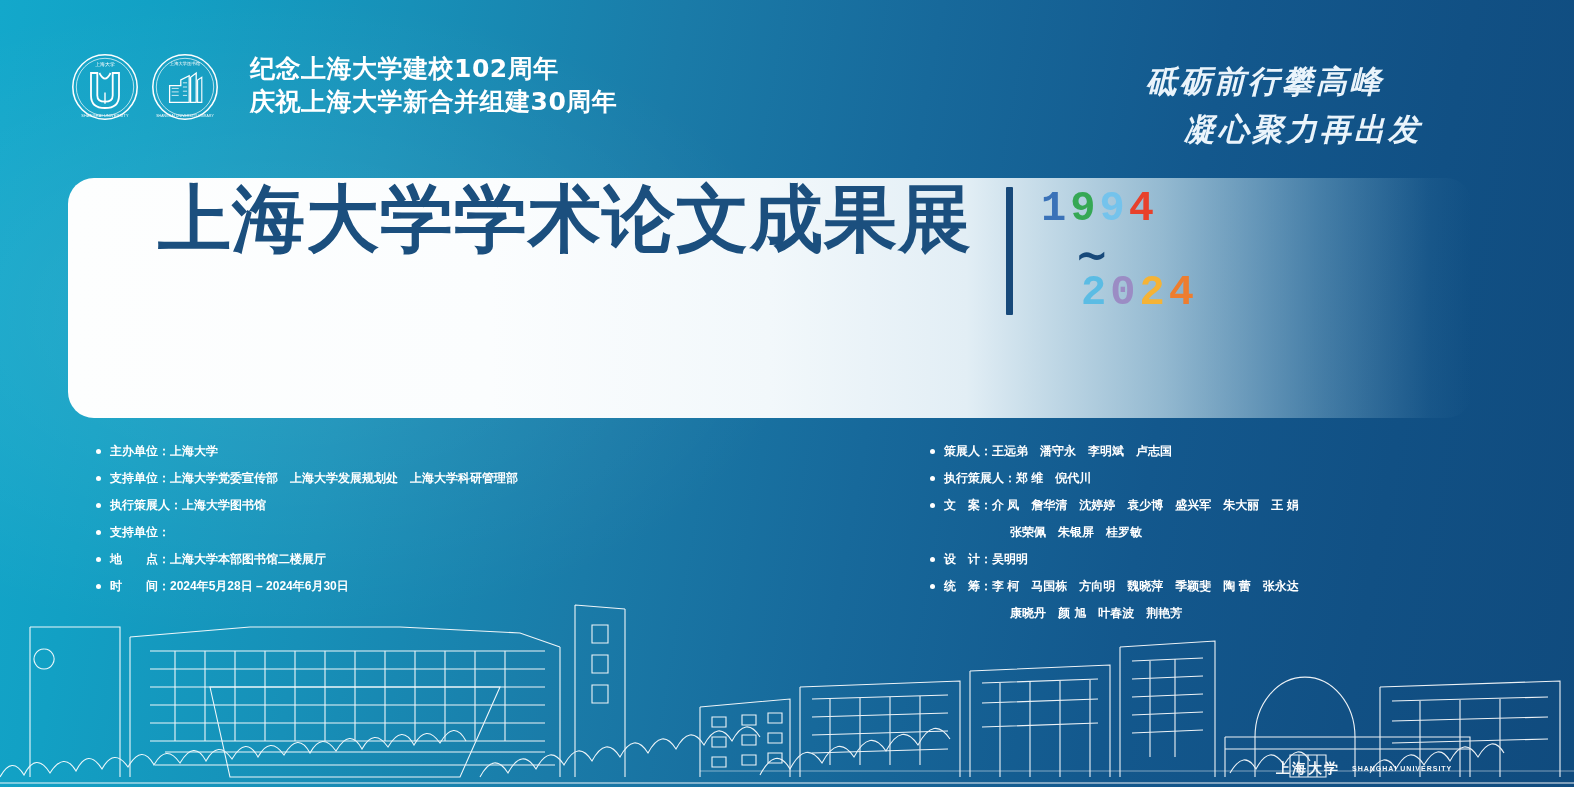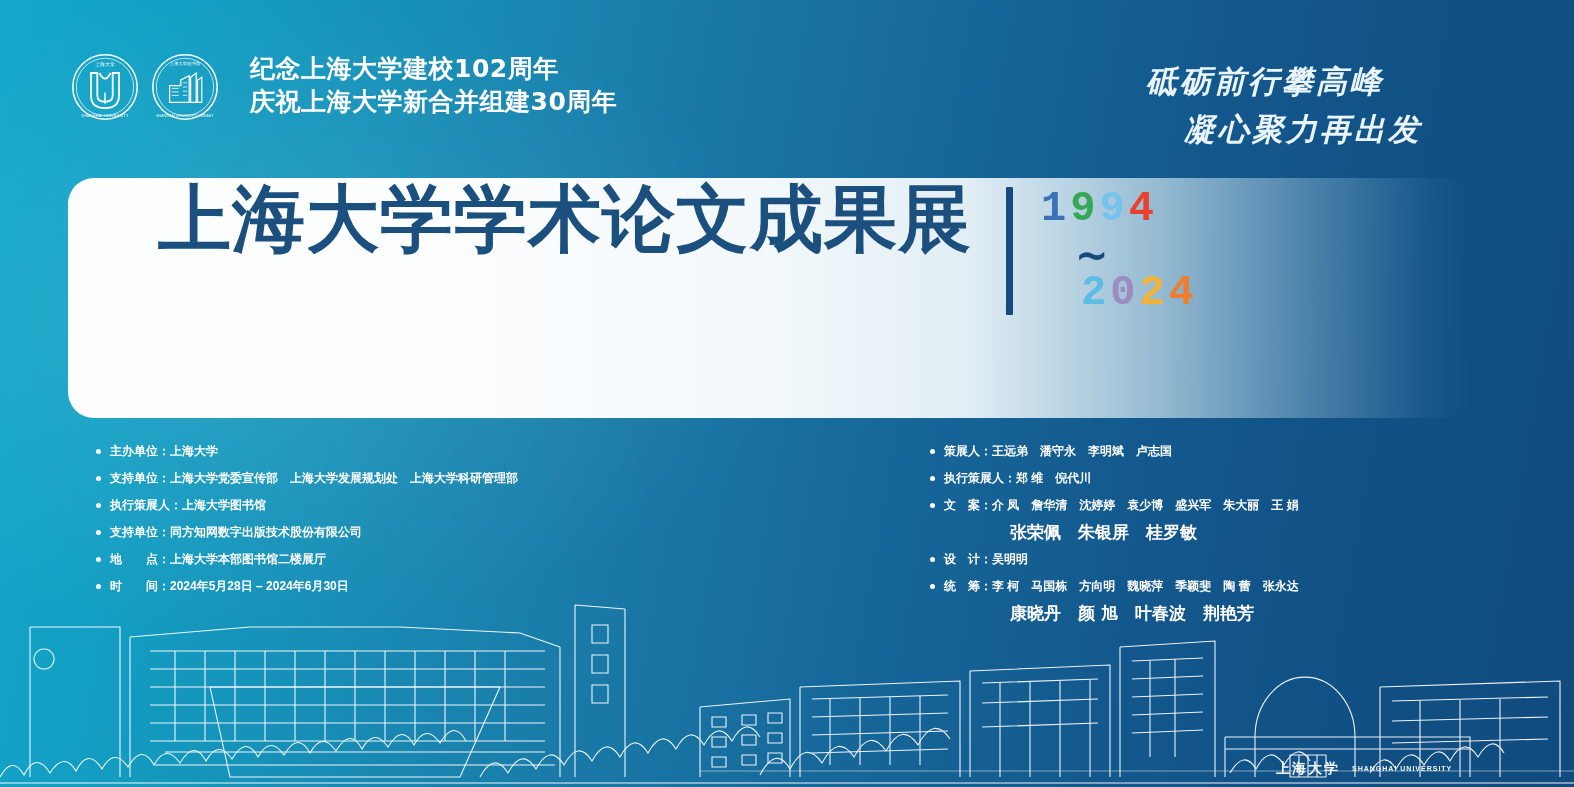--- a/index.html
+++ b/index.html
@@ -52,21 +52,21 @@
 
   
   .info-left{position:absolute;left:96px;top:438px;width:800px;}
   .info-right{position:absolute;left:930px;top:438px;width:600px;}
   .info-item{display:flex;align-items:flex-start;color:#ffffff;font-weight:bold;
     font-size:12px;line-height:27px;
     font-family:Liberation Sans, sans-serif;}
   .dot{flex:0 0 auto;width:5px;height:5px;border-radius:50%;background:#ffffff;margin-top:11px;margin-right:9px;}
   .it-label{white-space:pre;}
   .it-value{white-space:pre;}
-  .info-cont{color:#ffffff;font-weight:bold;font-size:17px;line-height:27px;white-space:pre;
+  .info-cont{color:#ffffff;font-weight:bold;font-size:12px;line-height:27px;white-space:pre;
     font-family:"DejaVu Sans","Liberation Sans",sans-serif;}
   .cont-left-1{padding-left:80px;}
   .cont-left-2{padding-left:80px;}
 
   
   .skyline{position:absolute;left:0;bottom:0;width:1574px;height:200px;}
   .skyline svg{display:block;width:100%;height:100%;}
 </style>
 </head>
 <body>
@@ -139,21 +139,20 @@
       <span class="it-value">上海大学党委宣传部　上海大学发展规划处　上海大学科研管理部</span>
     </div>
     <div class="info-item">
       <span class="dot"></span>
       <span class="it-label">执行策展人：</span>
       <span class="it-value">上海大学图书馆</span>
     </div>
     <div class="info-item">
       <span class="dot"></span>
       <span class="it-label">支持单位：</span>
-      <span class="it-value">同方知网数字出版技术股份有限公司</span>
     </div>
     <div class="info-item">
       <span class="dot"></span>
       <span class="it-label">地　　点：</span>
       <span class="it-value">上海大学本部图书馆二楼展厅</span>
     </div>
     <div class="info-item">
       <span class="dot"></span>
       <span class="it-label">时　　间：</span>
       <span class="it-value">2024年5月28日 – 2024年6月30日</span>

